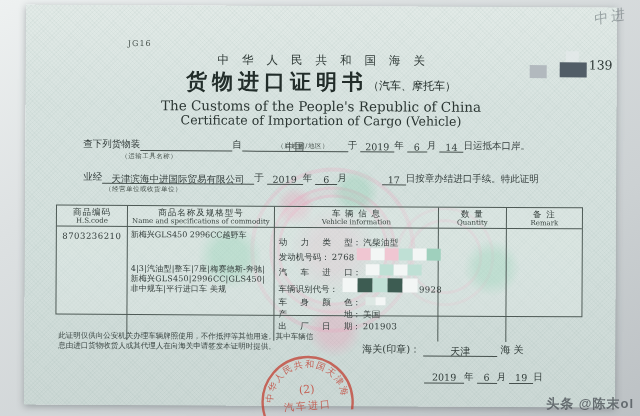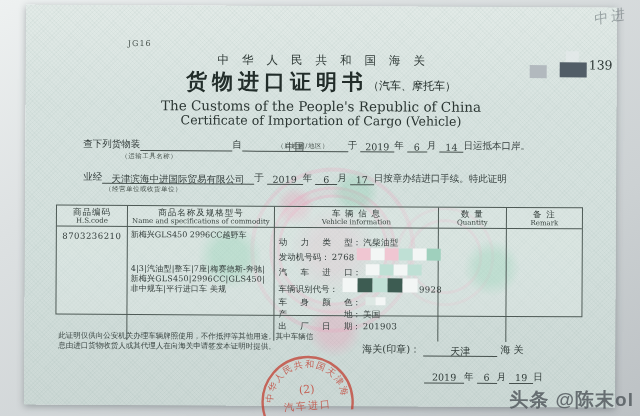--- a/index.html
+++ b/index.html
@@ -82,21 +82,21 @@
   .mc-dk { background:#3d5c52; } .mc-gr { background:#9fd0bd; } .mc-lt { background:#dde8e4; }
 
   .bottomnote { left:34px; top:326px; width:310px; font-size:7.5px; line-height:10px; color:#3c4744; }
   .customs { left:338px; top:336px; font-size:10px; white-space:nowrap; color:#303b38; }
   .dateline { left:400px; top:364px; font-size:9.5px; white-space:nowrap; color:#303b38; }
   .dateline .blank, .customs .blank { height:12px; }
 
   .stampwrap { left:222px; top:347px; width:124px; height:60px; transform:rotate(-5deg); opacity:.85; }
 
   .watermark { position:absolute; right:6px; bottom:3px; font-family:"Liberation Sans",sans-serif;
-    font-weight:bold; font-size:19px; color:rgba(88,94,99,.88); letter-spacing:1px; z-index:9; }
+    font-weight:bold; font-size:13px; color:rgba(88,94,99,.88); letter-spacing:1px; z-index:9; }
   .handwriting { position:absolute; right:12px; top:8px; font-size:14px; color:rgba(95,105,110,.55);
     transform:rotate(-10deg) skewX(-8deg); letter-spacing:3px; z-index:9; }
 </style>
 </head>
 <body>
 
 <div class="photo">
 
   <div class="paper">
 
@@ -130,21 +130,21 @@
       <span class="blank" style="width:20px;"><span>6</span></span><span>月</span>
       <span class="blank" style="width:24px;"><span>14</span></span><span>日运抵本口岸。</span>
     </div>
     <div class="abs smallnote n1">（运输工具名称）</div>
     <div class="abs smallnote n2">（启运国/地区）</div>
 
     <div class="abs introline l2">
       <span>业经</span><span class="blank" style="width:152px;"><span>天津滨海中进国际贸易有限公司</span></span><span>于</span>
       <span class="blank" style="width:36px;"><span>2019</span></span><span>年</span>
       <span class="blank" style="width:22px;"><span>6</span></span><span>月</span>
-      <span class="blank" style="width:24px;"><span>17</span></span><span>日按章办结进口手续。特此证明</span>
+      <span class="blank" style="width:24px;margin-left:32px;"><span>17</span></span><span>日按章办结进口手续。特此证明</span>
     </div>
     <div class="abs smallnote n3">（经营单位或收货单位）</div>
 
     <div class="abs ctable">
       <div class="trow thead">
         <div class="tcell hcell">
           <div class="h-cn">商品编码</div>
           <div class="h-en">H.S.code</div>
         </div>
         <div class="tcell hcell">

